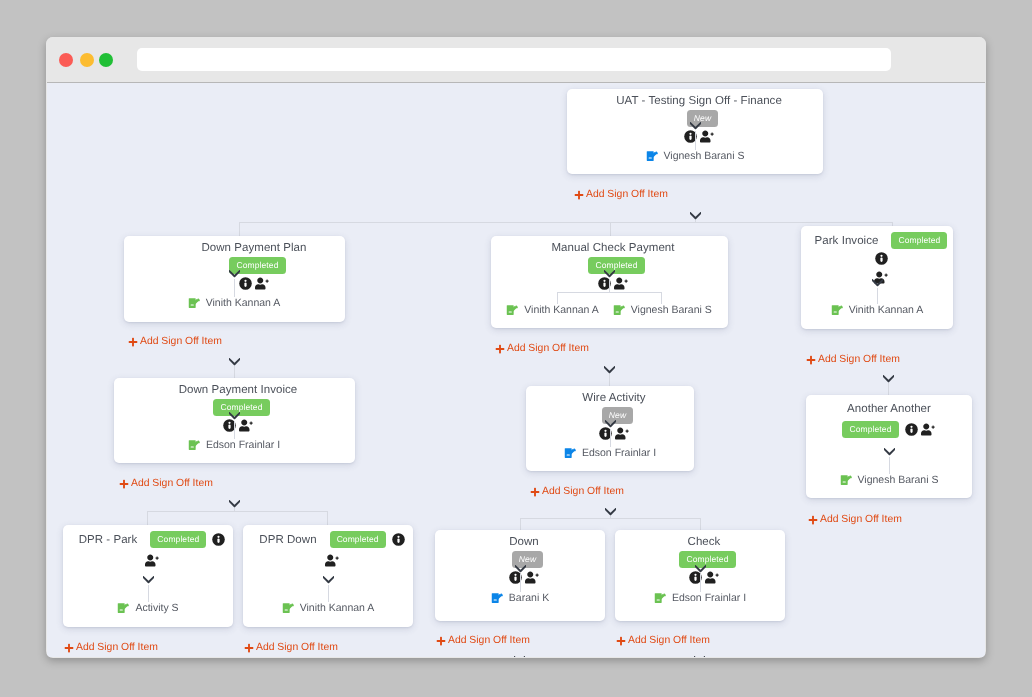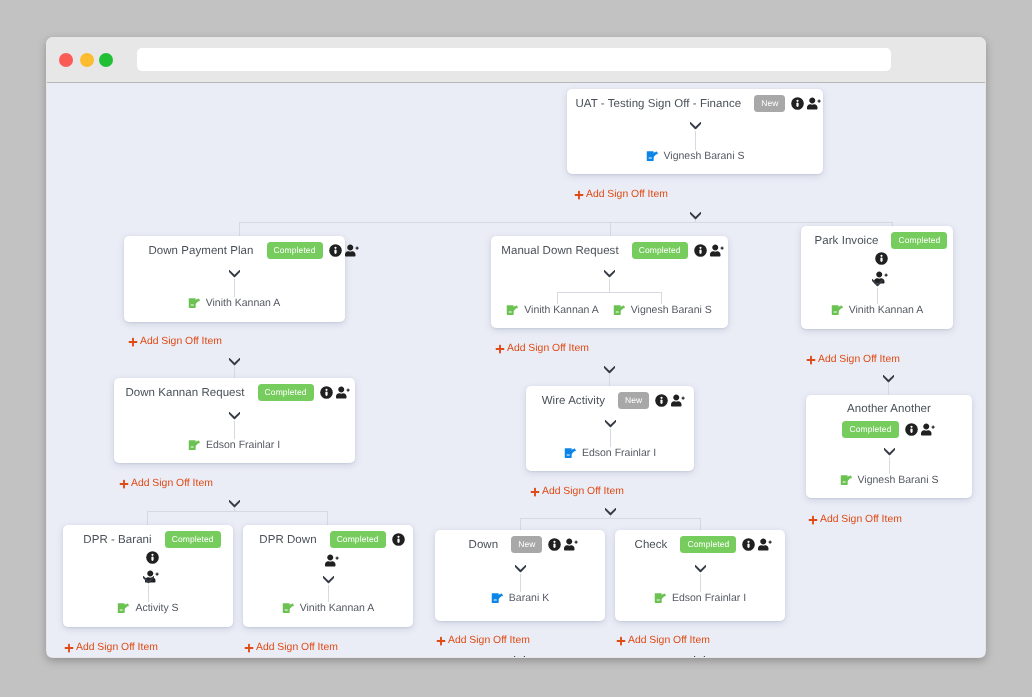--- a/index.html
+++ b/index.html
@@ -30,26 +30,26 @@
 .chev{position:absolute;line-height:0;}
 
 
 .card{position:absolute;background:#fff;border-radius:5px;
       box-shadow:0 2px 7px rgba(60,72,110,0.16), 0 1px 2px rgba(60,72,110,0.10);}
 .card-head{display:flex;align-items:center;justify-content:center;column-gap:6px;row-gap:3px;
            padding:6px 3px 0 11px;flex-wrap:wrap;}
 .card.wrapbadge .card-head{padding:8px 8px 0 8px;}
 .card.wrapbadge .badge{margin-left:0;}
 .card-head > *{flex:0 0 auto;}
-.card.nowrap .card-head{flex-wrap:nowrap;}
+.card.nowrap .card-head{flex-wrap:nowrap;flex-direction:column;}
 .card-title{font-size:11.5px;color:#4b5059;white-space:nowrap;letter-spacing:0.05px;}
 .badge{display:inline-block;margin-left:7px;font-size:8.5px;color:#fff;padding:0 7px;border-radius:3.5px;
        height:17px;line-height:17px;letter-spacing:0.1px;}
 .badge.completed{background:#77cc5e;}
-.badge.newst{background:#a8a8a8;}
+.badge.newst{background:#a8a8a8;font-style:italic;}
 .icogrp{display:flex;align-items:center;gap:3px;flex:0 0 auto;}
 .ico{display:inline-block;line-height:0;}
 
 
 .card-head > .brk{flex:1 0 100%;height:0;width:100%;}
 .chevwrap{position:absolute;left:0;right:0;display:flex;justify-content:center;line-height:0;}
 .conn{position:absolute;left:0;right:0;}
 .c-stem{left:50%;top:0;bottom:0;}
 .c-stem2{left:50%;top:0;height:13px;}
 .c-bar{top:13px;}
@@ -191,21 +191,21 @@
           </div>
         </div>
         <div class="addlink" style="left: 81px; top: 254px;">
           <span class="plusico"><svg width="10" height="10" viewBox="0 0 448 512">
               <path fill="#e04a14" d="M416 208H272V64c0-17.67-14.33-32-32-32h-32c-17.67 0-32 14.33-32 32v144H32c-17.67 0-32 14.33-32 32v32c0 17.67 14.33 32 32 32h144v144c0 17.67 14.33 32 32 32h32c17.67 0 32-14.33 32-32V304h144c17.67 0 32-14.33 32-32v-32c0-17.67-14.33-32-32-32z"></path>
             </svg></span>
           <span>Add Sign Off Item</span>
         </div>
         <div class="card nowrap" style="left: 443.5px; top: 153px; width: 237px; height: 92px;">
           <div class="card-head">
-            <span class="card-title">Manual Down Request</span>
+            <span class="card-title">Manual Check Payment</span>
             <span class="badge completed">Completed</span>
             <span class="icogrp">
               <span class="ico"><svg width="13" height="13" viewBox="0 0 512 512">
                   <circle fill="#202020" cx="256" cy="256" r="248"></circle>
                   <circle fill="#fff" cx="256" cy="148" r="44"></circle>
                   <rect fill="#fff" x="212" y="212" width="88" height="178" rx="44"></rect>
                 </svg></span>
               <span class="ico"><svg width="15" height="13" viewBox="0 0 640 512">
                   <path fill="#202020" d="M224 256c70.7 0 128-57.3 128-128S294.7 0 224 0 96 57.3 96 128s57.3 128 128 128zm89.6 32h-16.7c-22.2 10.2-46.9 16-72.9 16s-50.6-5.8-72.9-16h-16.7C60.2 288 0 348.2 0 422.4V464c0 26.5 21.5 48 48 48h352c26.5 0 48-21.5 48-48v-41.6c0-74.2-60.2-134.4-134.4-134.4z"></path>
                   <path fill="#202020" d="M568 132h-28v-28c0-8.8-7.2-16-16-16h-16c-8.8 0-16 7.2-16 16v28h-28c-8.8 0-16 7.2-16 16v16c0 8.8 7.2 16 16 16h28v28c0 8.8 7.2 16 16 16h16c8.8 0 16-7.2 16-16v-28h28c8.8 0 16-7.2 16-16v-16c0-8.8-7.2-16-16-16z"></path>
@@ -283,21 +283,21 @@
           </div>
         </div>
         <div class="addlink" style="left: 759px; top: 272px;">
           <span class="plusico"><svg width="10" height="10" viewBox="0 0 448 512">
               <path fill="#e04a14" d="M416 208H272V64c0-17.67-14.33-32-32-32h-32c-17.67 0-32 14.33-32 32v144H32c-17.67 0-32 14.33-32 32v32c0 17.67 14.33 32 32 32h144v144c0 17.67 14.33 32 32 32h32c17.67 0 32-14.33 32-32V304h144c17.67 0 32-14.33 32-32v-32c0-17.67-14.33-32-32-32z"></path>
             </svg></span>
           <span>Add Sign Off Item</span>
         </div>
         <div class="card nowrap" style="left: 66.5px; top: 295px; width: 241px; height: 85px;">
           <div class="card-head">
-            <span class="card-title">Down Kannan Request</span>
+            <span class="card-title">Down Payment Invoice</span>
             <span class="badge completed">Completed</span>
             <span class="icogrp">
               <span class="ico"><svg width="13" height="13" viewBox="0 0 512 512">
                   <circle fill="#202020" cx="256" cy="256" r="248"></circle>
                   <circle fill="#fff" cx="256" cy="148" r="44"></circle>
                   <rect fill="#fff" x="212" y="212" width="88" height="178" rx="44"></rect>
                 </svg></span>
               <span class="ico"><svg width="15" height="13" viewBox="0 0 640 512">
                   <path fill="#202020" d="M224 256c70.7 0 128-57.3 128-128S294.7 0 224 0 96 57.3 96 128s57.3 128 128 128zm89.6 32h-16.7c-22.2 10.2-46.9 16-72.9 16s-50.6-5.8-72.9-16h-16.7C60.2 288 0 348.2 0 422.4V464c0 26.5 21.5 48 48 48h352c26.5 0 48-21.5 48-48v-41.6c0-74.2-60.2-134.4-134.4-134.4z"></path>
                   <path fill="#202020" d="M568 132h-28v-28c0-8.8-7.2-16-16-16h-16c-8.8 0-16 7.2-16 16v28h-28c-8.8 0-16 7.2-16 16v16c0 8.8 7.2 16 16 16h28v28c0 8.8 7.2 16 16 16h16c8.8 0 16-7.2 16-16v-28h28c8.8 0 16-7.2 16-16v-16c0-8.8-7.2-16-16-16z"></path>
@@ -407,21 +407,21 @@
           </div>
         </div>
         <div class="addlink" style="left: 761px; top: 432px;">
           <span class="plusico"><svg width="10" height="10" viewBox="0 0 448 512">
               <path fill="#e04a14" d="M416 208H272V64c0-17.67-14.33-32-32-32h-32c-17.67 0-32 14.33-32 32v144H32c-17.67 0-32 14.33-32 32v32c0 17.67 14.33 32 32 32h144v144c0 17.67 14.33 32 32 32h32c17.67 0 32-14.33 32-32V304h144c17.67 0 32-14.33 32-32v-32c0-17.67-14.33-32-32-32z"></path>
             </svg></span>
           <span>Add Sign Off Item</span>
         </div>
         <div class="card" style="left: 16px; top: 442px; width: 170px; height: 102px;">
           <div class="card-head">
-            <span class="card-title">DPR - Barani</span>
+            <span class="card-title">DPR - Park</span>
             <span class="badge completed">Completed</span>
             <span class="ico"><svg width="13" height="13" viewBox="0 0 512 512">
                 <circle fill="#202020" cx="256" cy="256" r="248"></circle>
                 <circle fill="#fff" cx="256" cy="148" r="44"></circle>
                 <rect fill="#fff" x="212" y="212" width="88" height="178" rx="44"></rect>
               </svg></span>
             <span class="brk"></span>
             <span class="ico"><svg width="15" height="13" viewBox="0 0 640 512">
                 <path fill="#202020" d="M224 256c70.7 0 128-57.3 128-128S294.7 0 224 0 96 57.3 96 128s57.3 128 128 128zm89.6 32h-16.7c-22.2 10.2-46.9 16-72.9 16s-50.6-5.8-72.9-16h-16.7C60.2 288 0 348.2 0 422.4V464c0 26.5 21.5 48 48 48h352c26.5 0 48-21.5 48-48v-41.6c0-74.2-60.2-134.4-134.4-134.4z"></path>
                 <path fill="#202020" d="M568 132h-28v-28c0-8.8-7.2-16-16-16h-16c-8.8 0-16 7.2-16 16v28h-28c-8.8 0-16 7.2-16 16v16c0 8.8 7.2 16 16 16h28v28c0 8.8 7.2 16 16 16h16c8.8 0 16-7.2 16-16v-28h28c8.8 0 16-7.2 16-16v-16c0-8.8-7.2-16-16-16z"></path>

